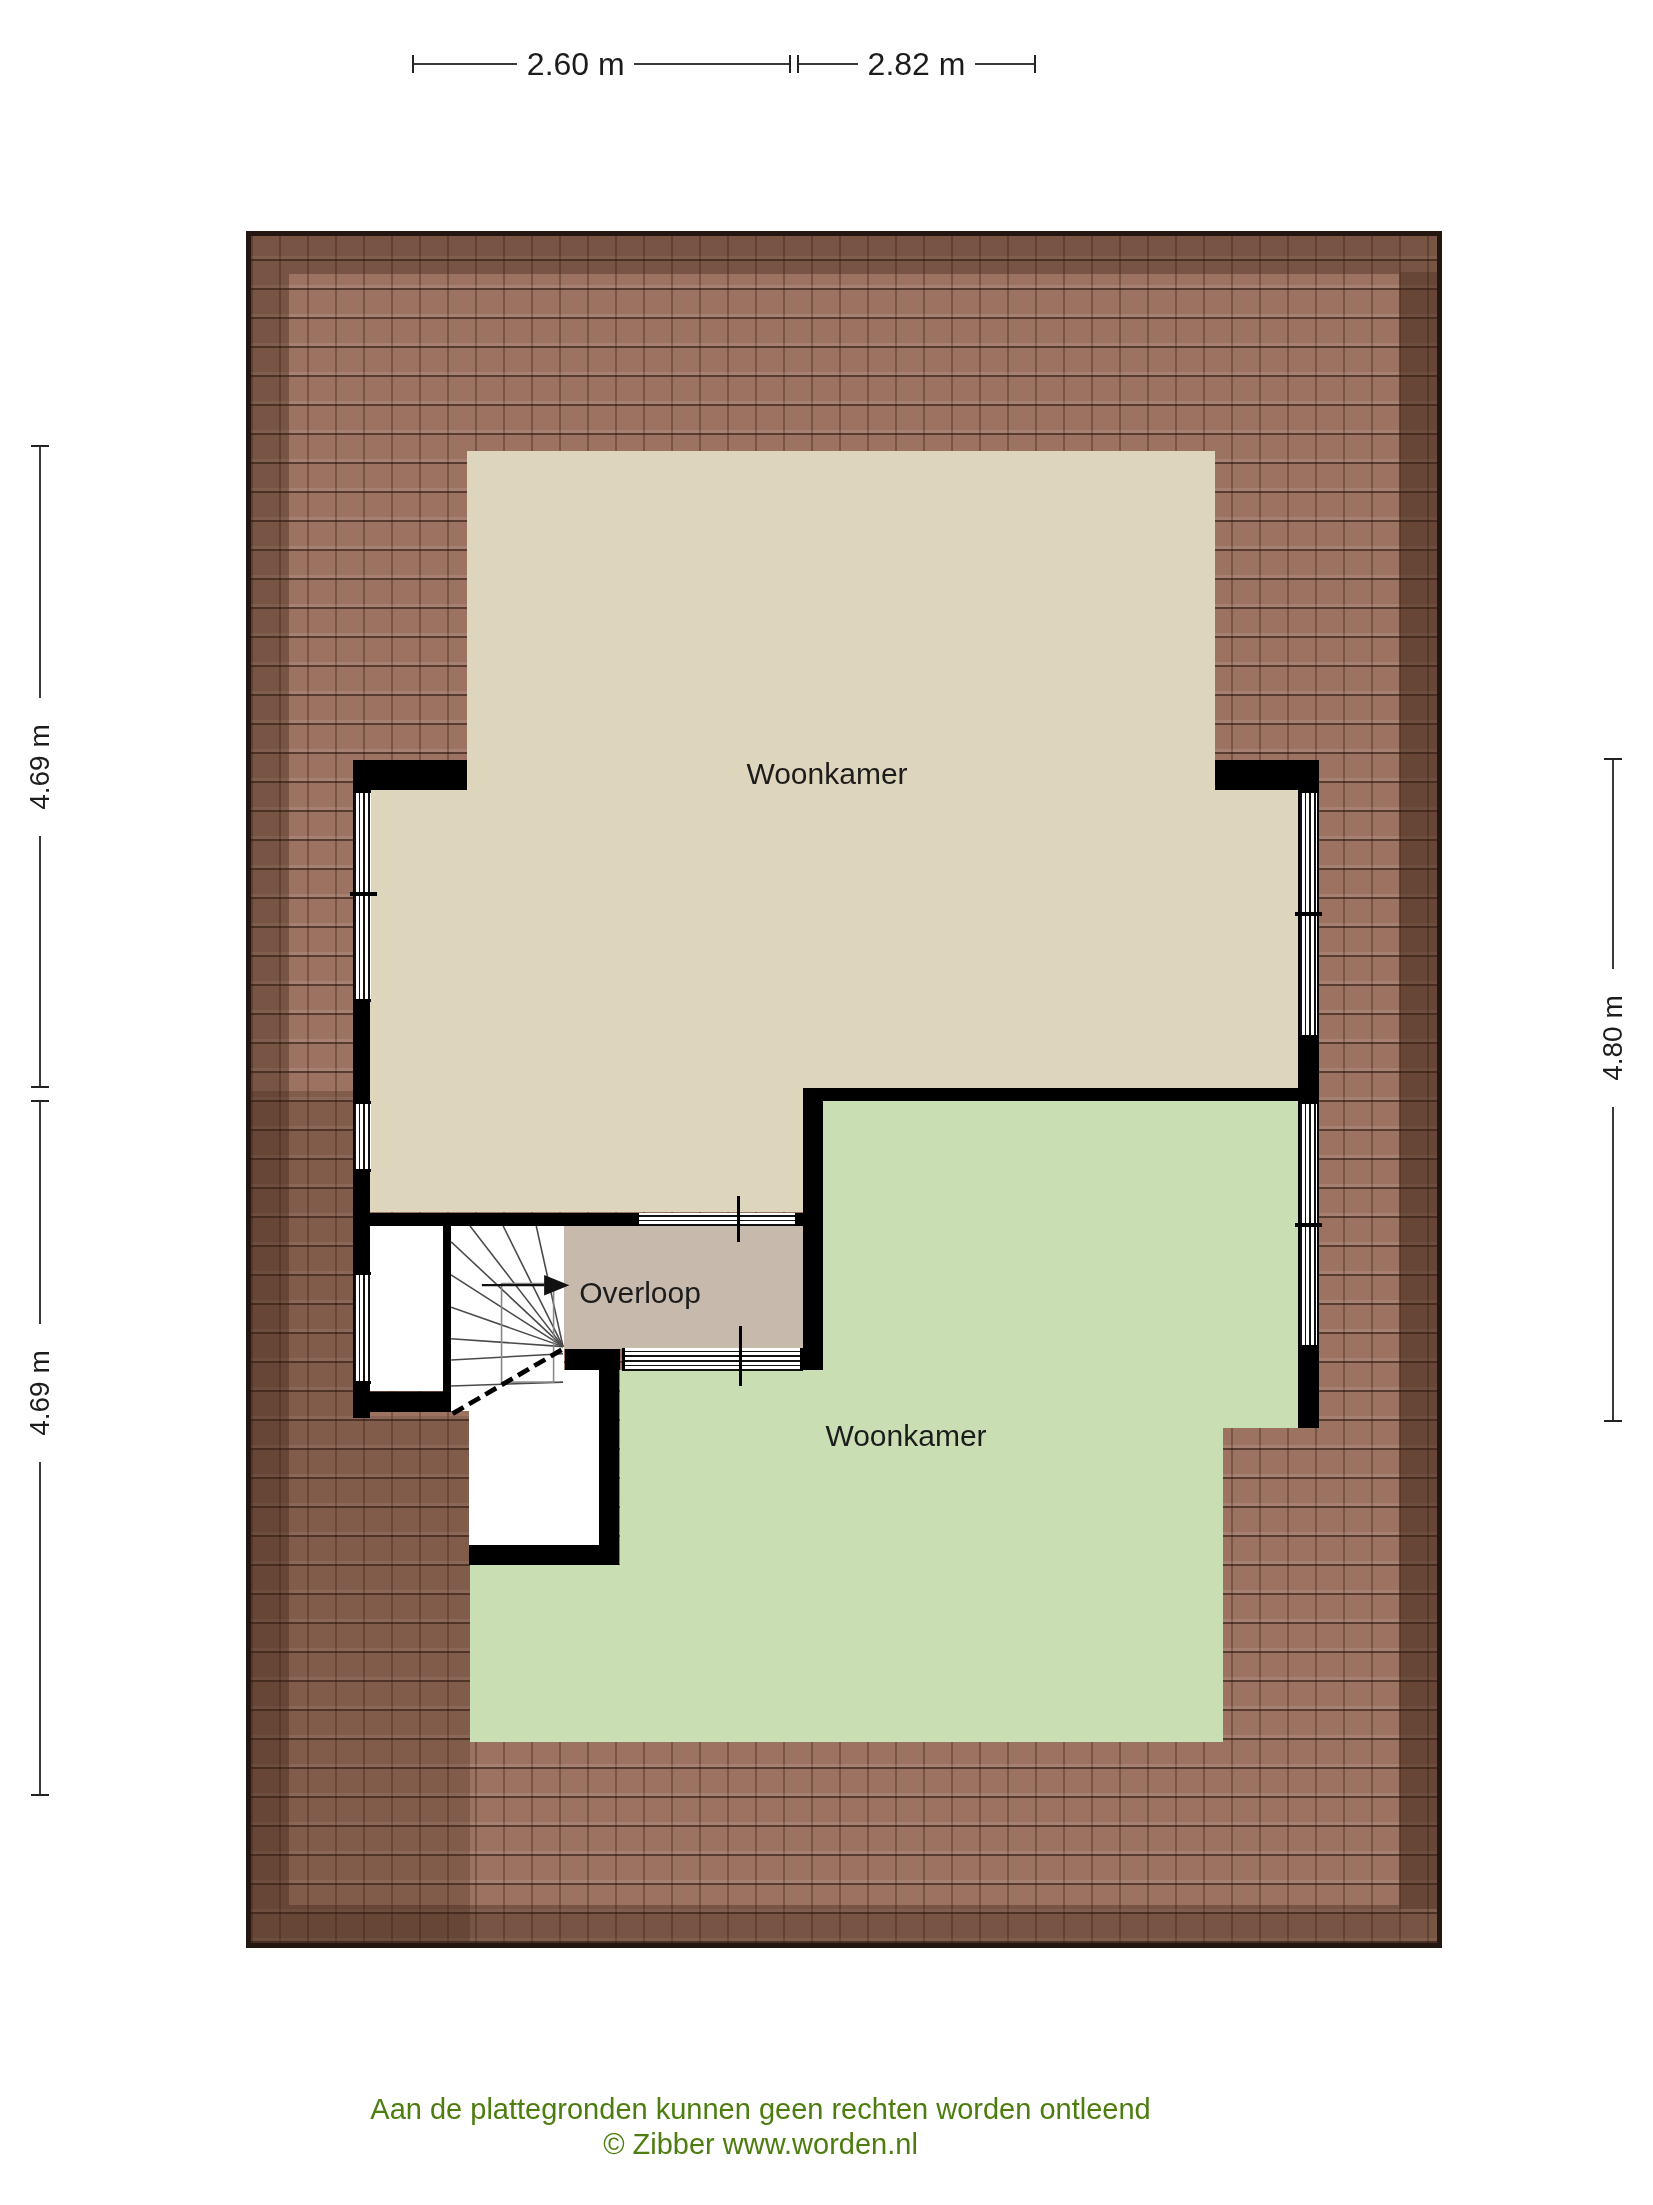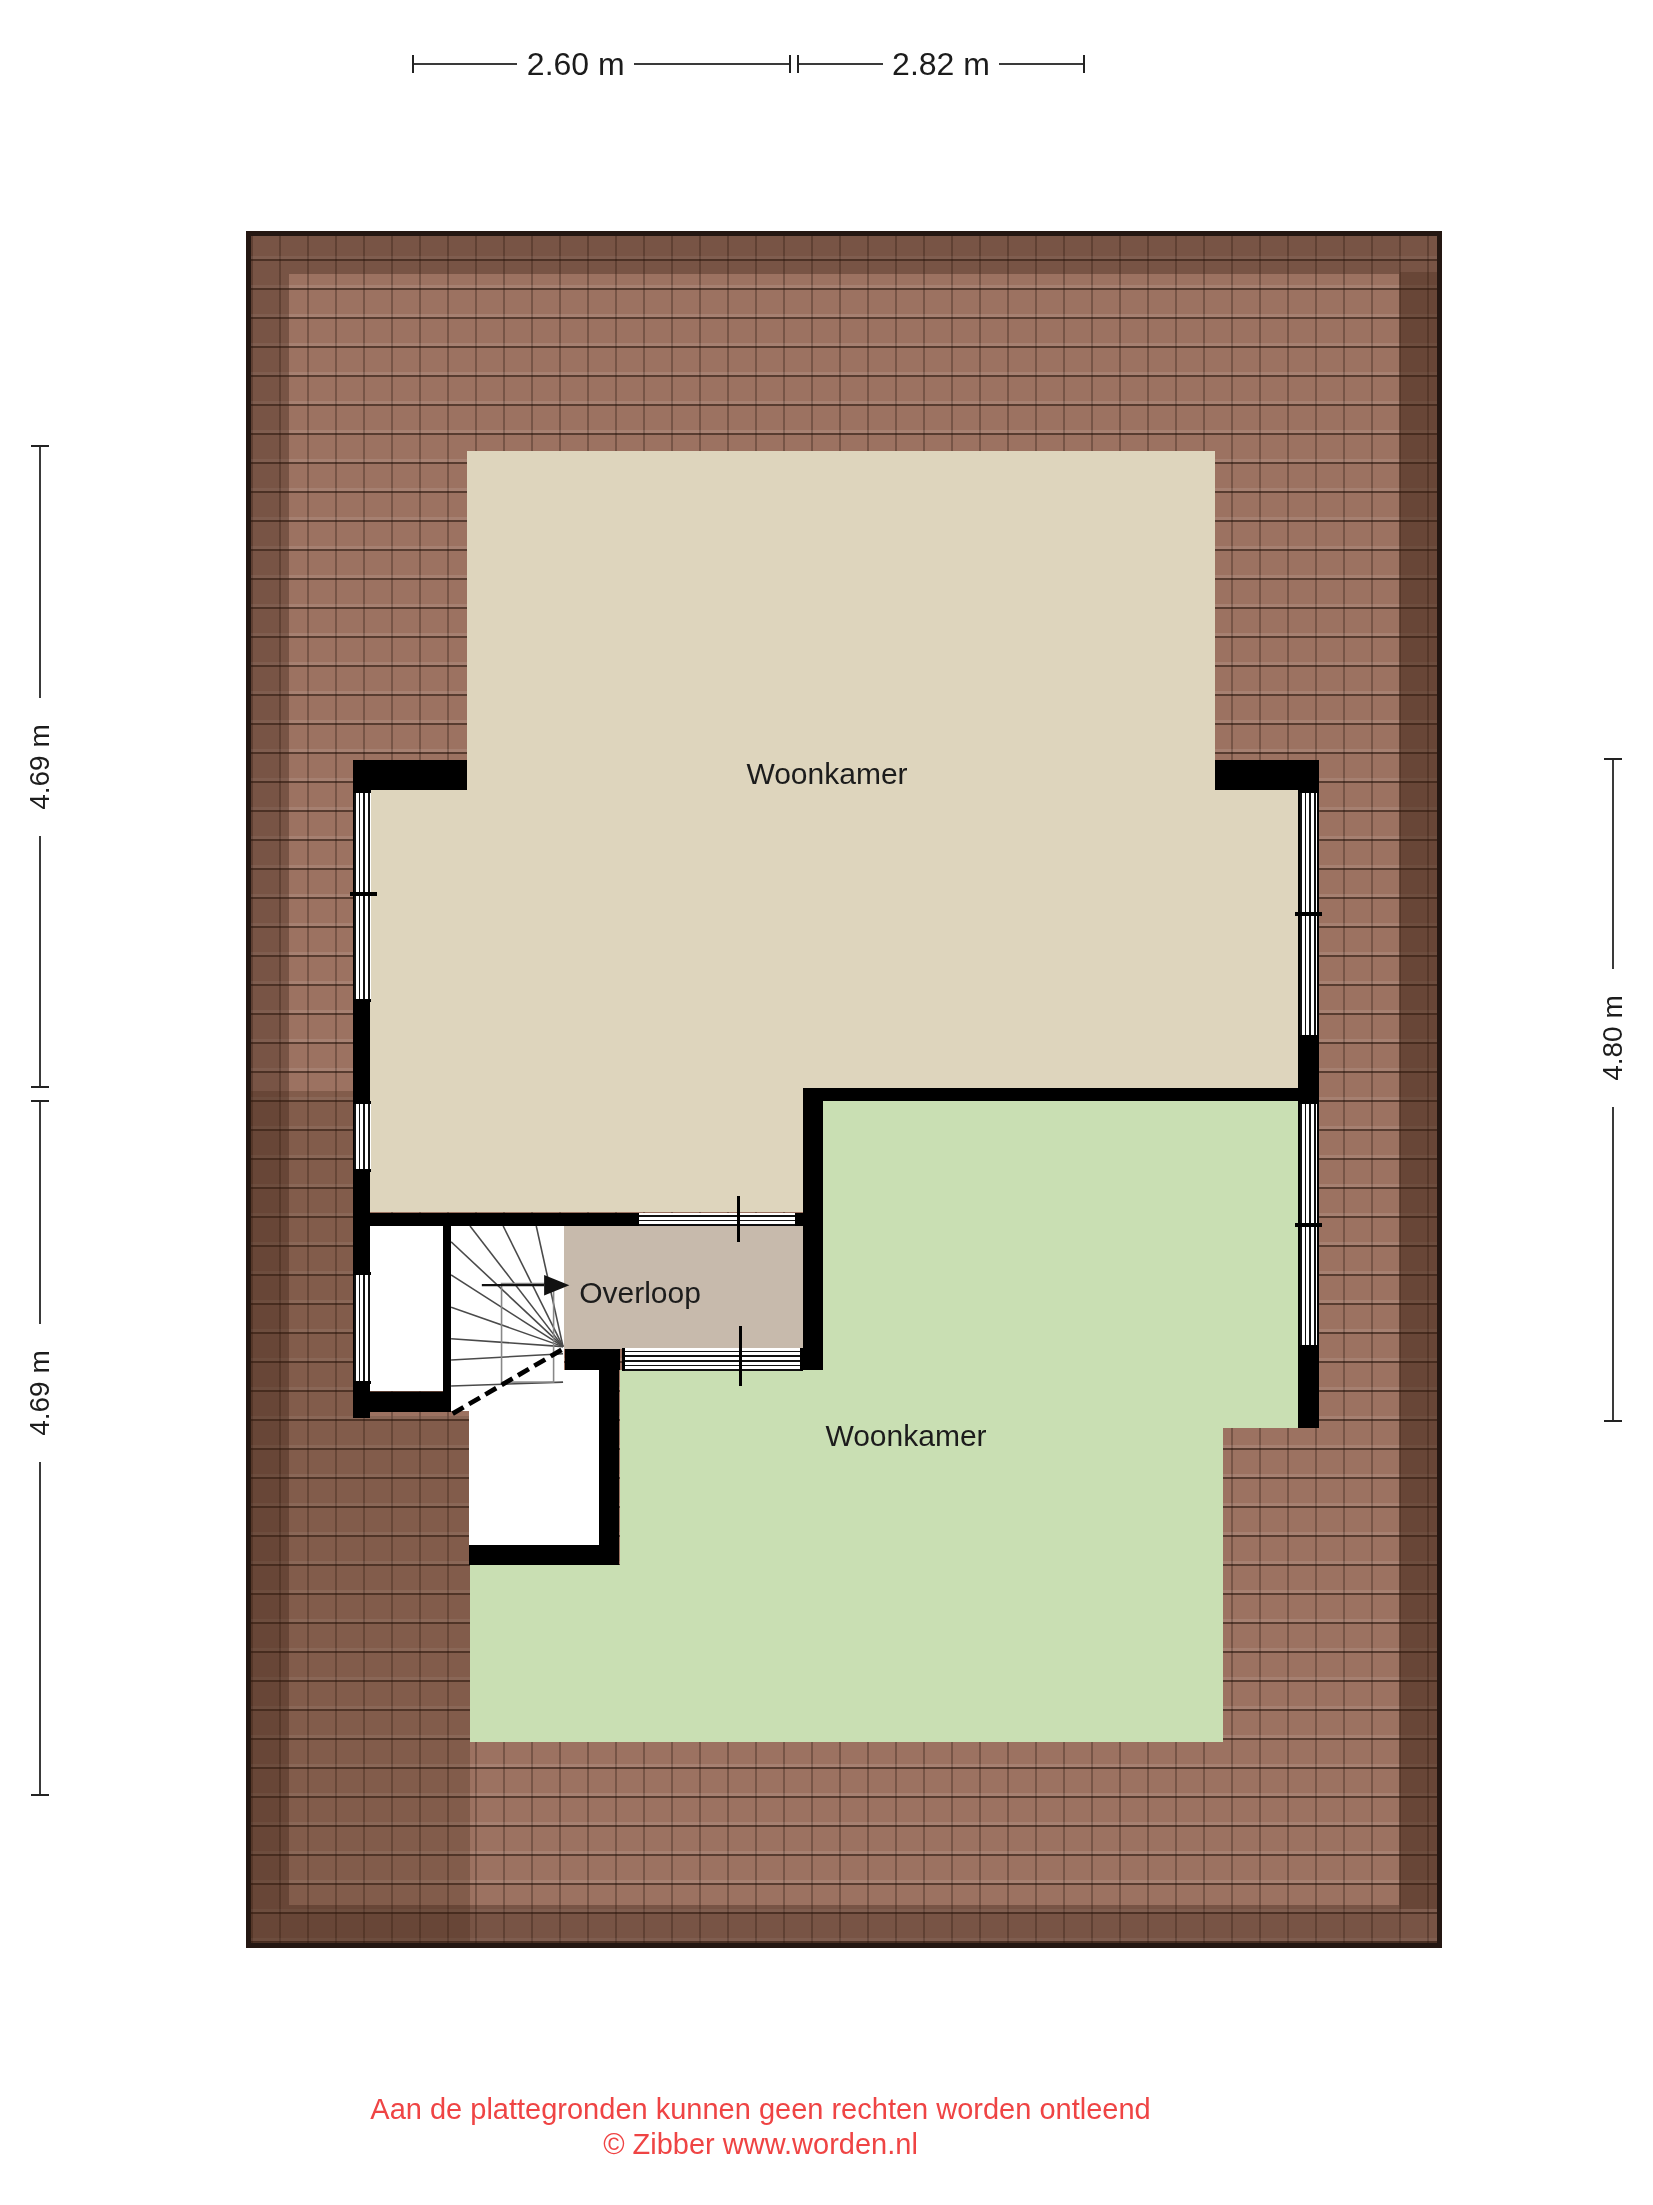--- a/index.html
+++ b/index.html
@@ -38,21 +38,21 @@
   .dim-v{display:flex;flex-direction:column;align-items:center;}
   .cap-v{width:2.4px;height:17.3px;background:#222;flex:0 0 auto;}
   .cap-h{width:17.3px;height:2.4px;background:#222;flex:0 0 auto;}
   .seg-h{height:2.4px;background:#3a3a3a;}
   .seg-v{width:2.4px;background:#3a3a3a;}
   .g1{flex-grow:1;} .g2{flex-grow:2;} .g3{flex-grow:3;}
   .dim-lbl{padding:0 9.5px;font-size:32px;white-space:nowrap;}
   .dim-lbl-vwrap{height:138px;width:28px;display:flex;align-items:center;justify-content:center;flex:0 0 auto;}
   .dim-lbl-v{transform:rotate(-90deg);font-size:28px;white-space:nowrap;}
   
-  .footer{left:0;top:2092px;width:1521px;text-align:center;font-size:29px;line-height:35px;color:#ef4444;}
+  .footer{left:0;top:2092px;width:1521px;text-align:center;font-size:29px;line-height:35px;color:#4d7c0f;}
 </style>
 </head>
 <body>
 
 <div id="plan">
 
   <div class="abs roof"></div>
   <div class="abs roof-shade" style="left:250px;top:1091px;width:104px;height:851px;"></div>
   <div class="abs roof-shade" style="left:354px;top:1416px;width:116px;height:526px;"></div>
   <div class="abs roof-shade" style="left:1400px;top:272px;width:37px;height:1637px;"></div>
@@ -117,21 +117,21 @@
   <div class="abs room-label" style="left:906px;top:1436px;">Woonkamer</div>
   <div class="abs room-label" style="left:640px;top:1293px;">Overloop</div>
 
   <div class="abs dim-h" style="left:412px;top:50px;width:379px;height:28px;">
     <div class="cap-v"></div>
     <div class="seg-h g2"></div>
     <div class="dim-lbl">2.60 m</div>
     <div class="seg-h g3"></div>
     <div class="cap-v"></div>
   </div>
-  <div class="abs dim-h" style="left:797px;top:50px;width:288px;height:28px;">
+  <div class="abs dim-h" style="left:797px;top:50px;width:239px;height:28px;">
     <div class="cap-v"></div>
     <div class="seg-h g1"></div>
     <div class="dim-lbl">2.82 m</div>
     <div class="seg-h g1"></div>
     <div class="cap-v"></div>
   </div>
 
   <div class="abs dim-v" style="left:26px;top:445px;width:28px;height:643px;">
     <div class="cap-h"></div>
     <div class="seg-v g1"></div>

